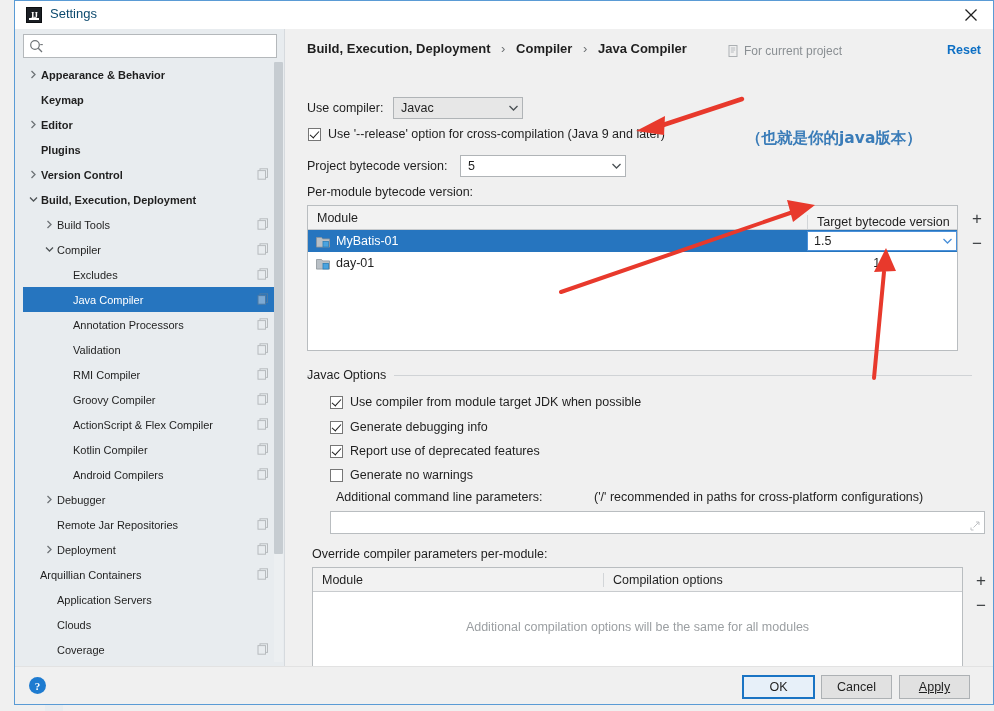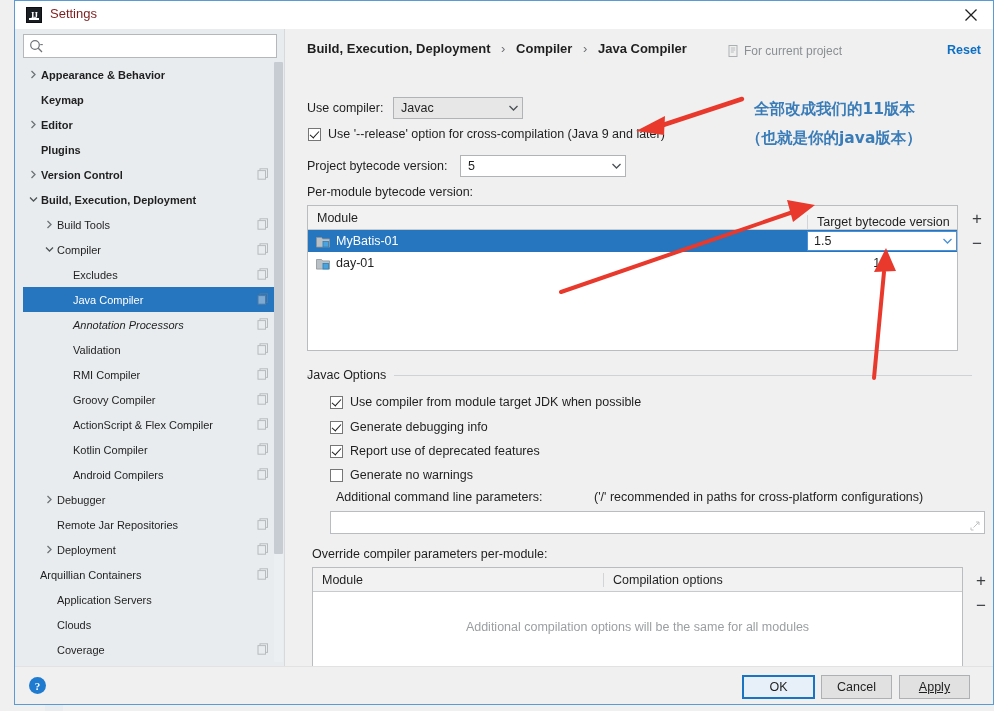--- a/index.html
+++ b/index.html
@@ -59,21 +59,21 @@
     color: #ffffff; font-size: 9px; font-weight: bold;
     letter-spacing: -1px; line-height: 1;
     font-family: "Liberation Serif", serif;
   }
   .title-icon .ij-bar {
     position: absolute; left: 2px; bottom: 2px;
     width: 10px; height: 2px; background: #ffffff;
   }
   .title-text {
     position: absolute; left: 35px; top: 5px;
-    font-size: 13px; color: #7f1d1d;
+    font-size: 13px; color: #0c4a6e;
   }
   .close-btn {
     position: absolute; right: 0px; top: 0px;
     width: 44px; height: 28px;
     display: flex; align-items: center; justify-content: center;
     cursor: default;
   }
   .close-btn svg { display: block; }
 
   
@@ -494,21 +494,21 @@
             <div class="tree-row selected">
               <span class="label" style="margin-left: 50px;">Java Compiler</span>
               <span class="copy-badge">
                 <svg width="12" height="12" viewBox="0 0 12 12">
                   <rect x="3" y="0.8" width="7.5" height="8.6" fill="none" stroke="#7d8285" stroke-width="1"></rect>
                   <rect x="1" y="2.6" width="7.5" height="8.6" fill="#e8ecef" stroke="#7d8285" stroke-width="1"></rect>
                 </svg>
               </span>
             </div>
             <div class="tree-row">
-              <span class="label" style="margin-left: 50px; font-style: italic;">Annotation Processors</span>
+              <span class="label" style="margin-left: 50px;">Annotation Processors</span>
               <span class="copy-badge">
                 <svg width="12" height="12" viewBox="0 0 12 12">
                   <rect x="3" y="0.8" width="7.5" height="8.6" fill="none" stroke="#7d8285" stroke-width="1"></rect>
                   <rect x="1" y="2.6" width="7.5" height="8.6" fill="#e8ecef" stroke="#7d8285" stroke-width="1"></rect>
                 </svg>
               </span>
             </div>
             <div class="tree-row">
               <span class="label" style="margin-left: 50px;">Validation</span>
               <span class="copy-badge">
@@ -789,17 +789,16 @@
       <g>
         <path d="M561,292 L793,212" stroke="#e8392c" stroke-width="4" stroke-linecap="round" fill="none"></path>
         <path d="M815,205 L787,200 L793,222 Z" fill="#e8392c"></path>
       </g>
 
       <g>
         <path d="M874,378 L884,272" stroke="#e8392c" stroke-width="4" stroke-linecap="round" fill="none"></path>
         <path d="M886,248 L874,272 L896,271 Z" fill="#e8392c"></path>
       </g>
     </svg>
-    <div class="anno-text" style="left:754px; top:99px;">全部改成我们的11版本</div>
     <div class="anno-text" style="left:746px; top:128px;">（也就是你的java版本）</div>
   </div>
 
 </div>
 
 </body></html>

